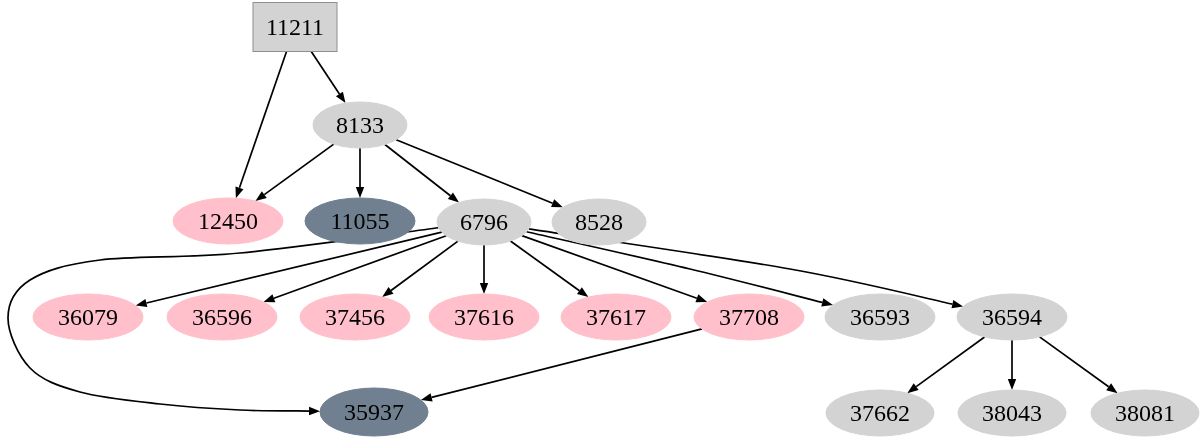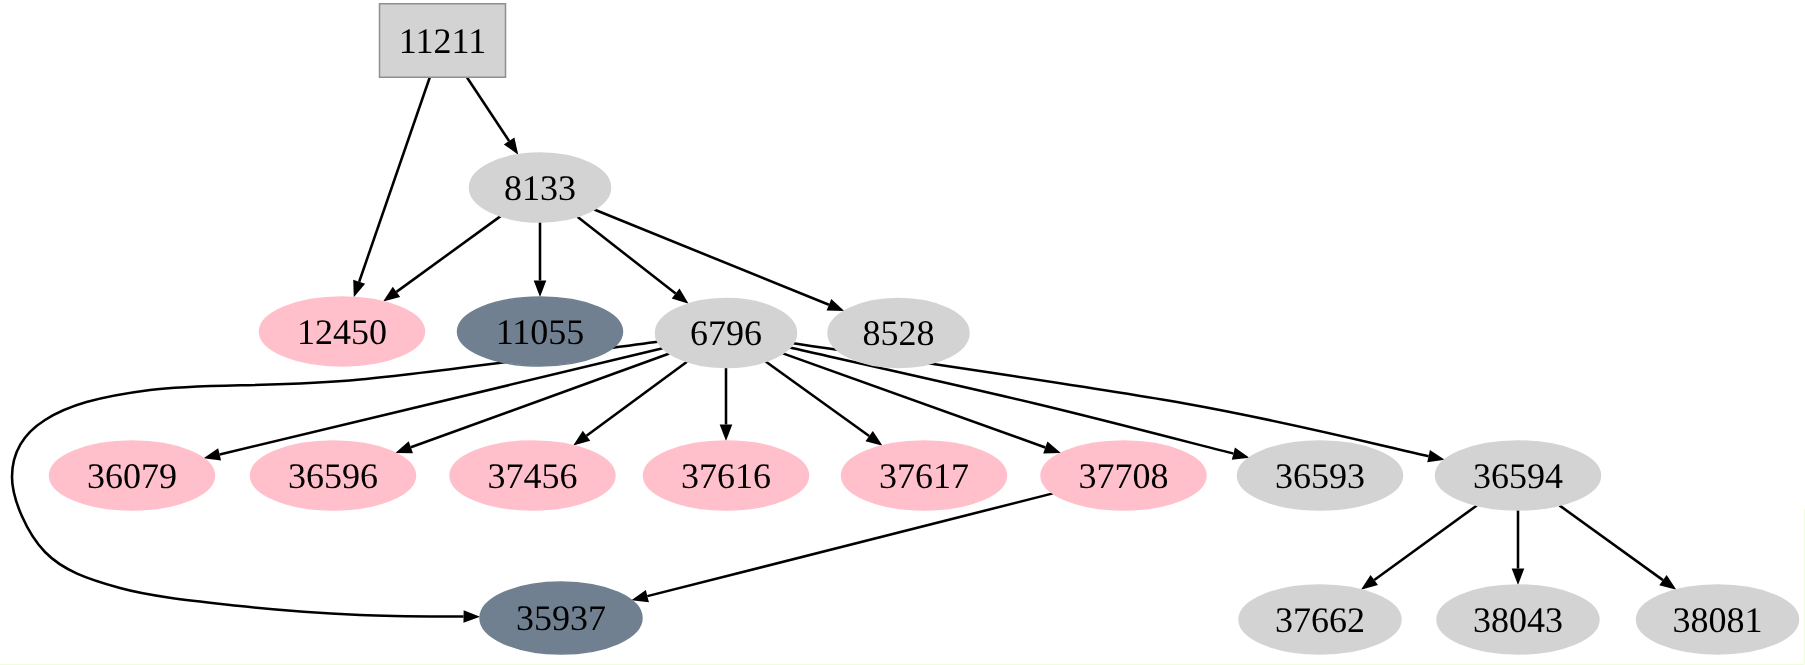--- a/index.html
+++ b/index.html
@@ -3,21 +3,21 @@
 <meta charset="utf-8">
 <style>
   html, body {
     margin: 0;
     padding: 0;
     background: #ffffff;
   }
   #stage {
     width: 1203px;
     height: 443px;
-    background: #bef264;
+    background: #be185d;
     overflow: hidden;
   }
   svg {
     display: block;
   }
   .node-label {
     font-family: "Liberation Serif", "DejaVu Serif", serif;
     font-size: 24px;
   }
 </style>

